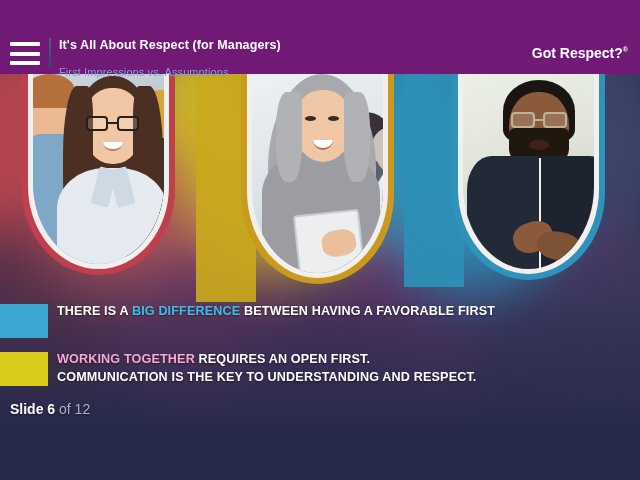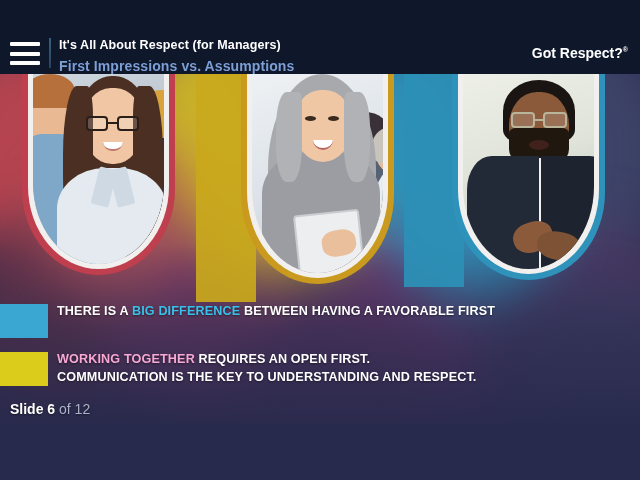--- a/index.html
+++ b/index.html
@@ -145,21 +145,21 @@
   #p3 .shirt { left: 52px; top: 86px; width: 48px; height: 120px; background:#f1f2f0; }
   #p3 .jacket-l { left: 4px; top: 84px; width: 72px; height: 130px; background:#222a38; border-radius:34% 0 0 0 / 26% 0 0 0; }
   #p3 .jacket-r { left: 78px; top: 84px; width: 74px; height: 130px; background:#1d2430; border-radius:0 34% 0 0 / 0 26% 0 0; }
   #p3 .hand-l { left: 50px; top: 150px; width: 40px; height: 30px; background:#8a5a3b; border-radius:45%; transform: rotate(-16deg); }
   #p3 .hand-r { left: 74px; top: 160px; width: 44px; height: 28px; background:#7e5234; border-radius:45%; transform: rotate(10deg); }
 
   
   .topbar {
     position: absolute; left: 0; top: 0;
     width: 640px; height: 74px;
-    background: #0f172a;
+    background: #701a75;
     z-index: 20;
   }
   .hamburger {
     position: absolute; left: 10px; top: 42px;
     width: 30px; height: 23px;
     display: flex; flex-direction: column; justify-content: space-between;
     cursor: pointer;
   }
   .hamburger span { display: block; height: 4px; background: #ffffff; border-radius: 1px; }
   .divider {
@@ -168,22 +168,22 @@
     background: linear-gradient(to bottom, #3d6f8e, #2f4a6b);
     opacity: .85;
   }
   .title-wrap { position: absolute; left: 59px; top: 38px; }
   .title {
     font-size: 12.5px; font-weight: bold; color: #ffffff;
     letter-spacing: .1px; line-height: 15px;
     white-space: nowrap;
   }
   .subtitle {
-    font-size: 14px; font-weight: bold; color: #7d9fd6;
-    letter-spacing: .1px; line-height: 14px; margin-top: 6px;
+    font-size: 11px; font-weight: normal; color: #7d9fd6;
+    letter-spacing: .1px; line-height: 14px; margin-top: 12px;
     white-space: nowrap;
   }
   .brand {
     position: absolute; right: 12px; top: 45px;
     font-size: 14px; font-weight: bold; color: #ffffff;
     white-space: nowrap;
   }
   .brand sup { font-size: 7px; vertical-align: super; }
 
   

